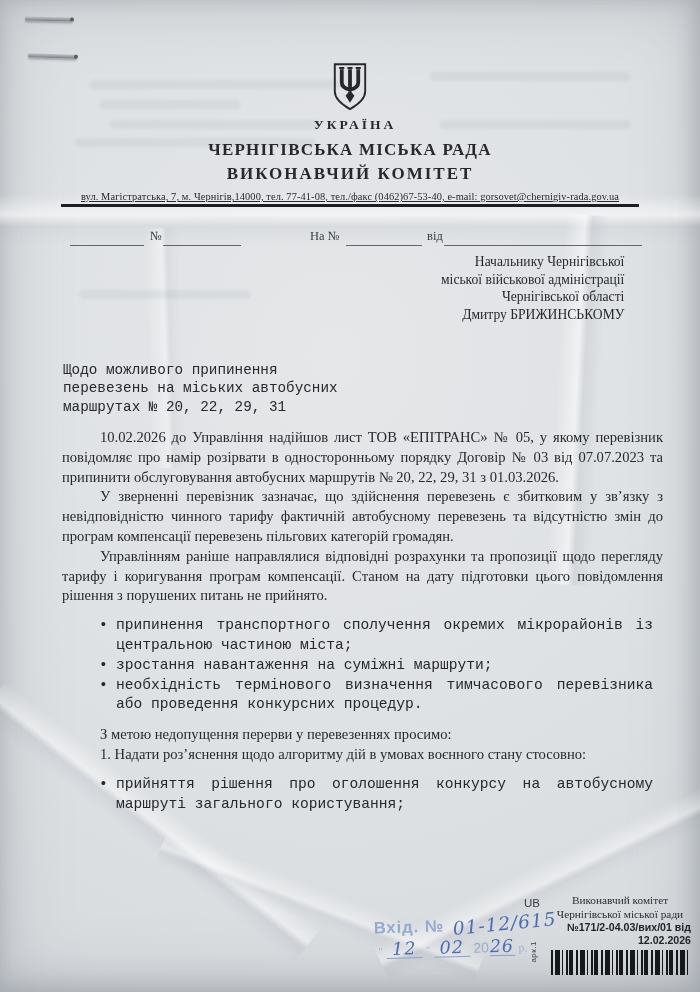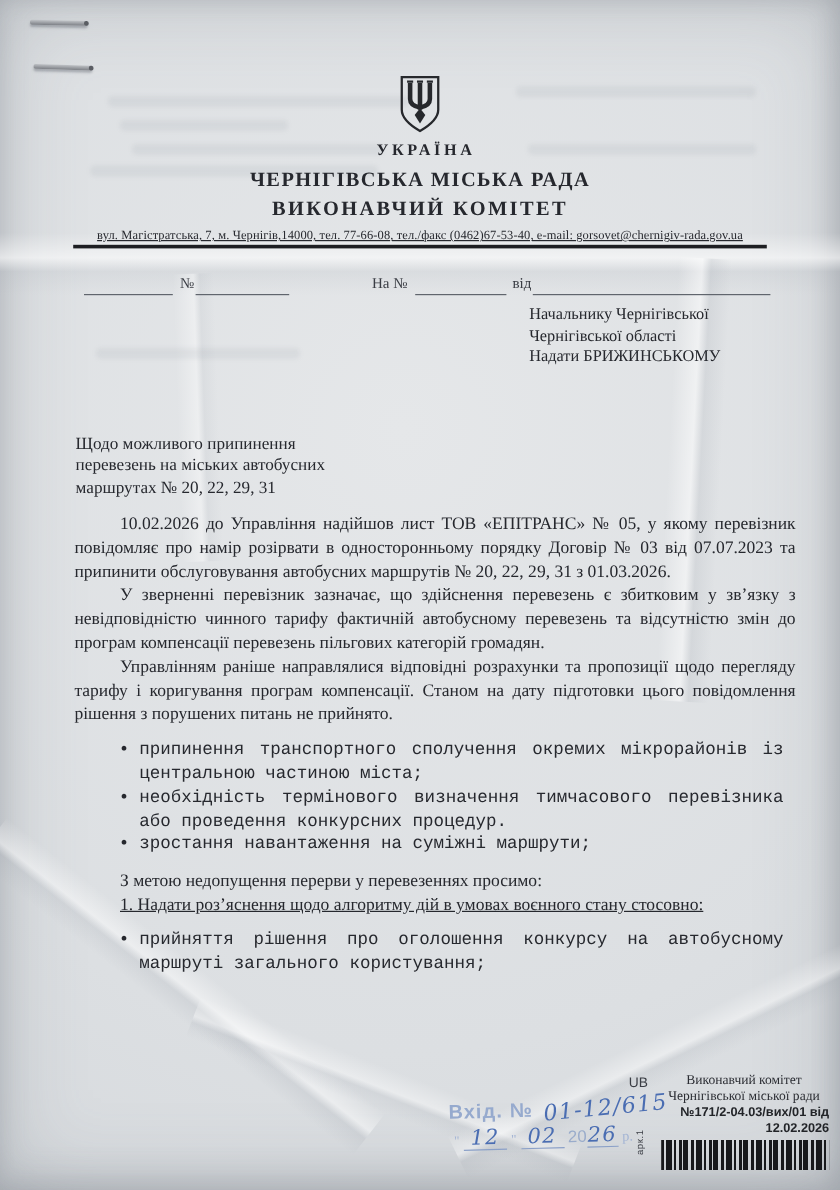--- a/index.html
+++ b/index.html
@@ -38,30 +38,30 @@
   #emblem{display:block;margin:0 auto;}
   #country{margin-top:5px;font-weight:bold;font-size:13.5px;letter-spacing:3px;margin-left:10px;}
   #org{margin-top:7px;font-weight:bold;font-size:17px;letter-spacing:1.2px;}
   #dept{margin-top:4px;font-weight:bold;font-size:17px;letter-spacing:2px;}
   #address{margin:7px auto 0;font-size:10.4px;letter-spacing:.1px;text-decoration:underline;text-decoration-thickness:.8px;}
   #address-rule{width:578px;height:3px;background:#1d1e22;margin:2px auto 0;}
   
   .ref-label{top:229px;font-size:12.5px;color:#3a3d44;}
   .ref-blank{top:244px;height:1px;border-bottom:1.2px solid #60656d;}
   
-  #recipient{left:441px;top:253px;font-size:13.6px;line-height:17.7px;}
-  #subject{left:63px;top:361px;font-size:14.3px;line-height:18.3px;}
+  #recipient{left:441px;top:253px;font-size:13.6px;line-height:17.7px;text-align:right;}
+  #subject{left:63px;top:361px;font-size:14.3px;line-height:18.3px;font-family:Liberation Mono, monospace;}
   #body-text{left:62px;top:428px;width:601px;font-size:14.6px;line-height:19.8px;text-align:justify;}
   #body-text p{margin:0;text-indent:38px;}
   #body-text ul{margin:10px;padding:0 0 0 44px;list-style:none;font-family:Liberation Mono, monospace;}
   #body-text li{position:relative;}
   #body-text li::before{content:"\2022";position:absolute;left:-17px;top:0;}
   .mt-sm{margin-top:13px;}
   .mt-lg{margin-top:21px;}
-  .mt-md{margin-top:17px;text-decoration:underline;}
+  .mt-md{margin-top:17px;}
   
   #incoming-stamp{left:374px;top:914px;transform:rotate(-1.5deg);white-space:nowrap;}
   .stamp-print{font-family:"Liberation Sans",sans-serif;color:#96aace;font-weight:bold;}
   .stamp-hand{font-family:"DejaVu Serif",serif;font-style:italic;color:#4a6db2;letter-spacing:1px;}
   #stamp-line1 .stamp-print{font-size:16.5px;letter-spacing:1px;}
   #stamp-number{font-size:18.5px;display:inline-block;transform:rotate(-4deg);margin-left:4px;}
   #stamp-line2{margin-top:3px;margin-left:4px;font-size:14px;color:#96aace;}
   .hw-slot{display:inline-block;border-bottom:1.4px solid #8ba0c8;min-width:36px;text-align:center;font-size:17.5px;line-height:18px;}
   .stamp-quote{font-size:11px;color:#a4b5d4;}
   #stamp-year-printed{font-family:"Liberation Sans",sans-serif;color:#9aaccb;font-size:14px;}
@@ -111,52 +111,53 @@
       <path d="M17 11 v21 q0 9 13 11"></path>
       <path d="M43 11 v21 q0 9 -13 11"></path>
       <path d="M30 11 v35"></path>
     </g>
     <path d="M30 44 l7 9 -7 11 -7 -11 z" fill="#26282c"></path>
     <path d="M13 9 h8 M39 9 h8 M26 9 h8" stroke="#26282c" stroke-width="3"></path>
   </svg>
   <div id="country">УКРАЇНА</div>
   <div id="org">ЧЕРНІГІВСЬКА МІСЬКА РАДА</div>
   <div id="dept">ВИКОНАВЧИЙ КОМІТЕТ</div>
-  <div id="address">вул. Магістратська, 7, м. Чернігів,14000, тел. 77-66-08, тел./факс (0462)67-53-40, e-mail: gorsovet@chernigiv-rada.gov.ua</div>
+  <div id="address">вул. Магістратська, 7, м. Чернігів,14000, тел. 77-41-08, тел./факс (0462)67-53-40, e-mail: gorsovet@chernigiv-rada.gov.ua</div>
   <div id="address-rule"></div>
 </div>
 
 <div class="abs ref-blank" style="left:70px;width:74px;"></div>
 <span class="abs ref-label" style="left:150px;">№</span>
 <div class="abs ref-blank" style="left:163px;width:78px;"></div>
 <span class="abs ref-label" style="left:310px;">На №</span>
 <div class="abs ref-blank" style="left:346px;width:76px;"></div>
 <span class="abs ref-label" style="left:427px;">від</span>
 <div class="abs ref-blank" style="left:444px;width:198px;"></div>
 
 <div class="abs" id="recipient">
   <div>Начальнику Чернігівської</div>
+  <div>міської військової адміністрації</div>
   <div>Чернігівської області</div>
-  <div>Надати БРИЖИНСЬКОМУ</div>
+  <div>Дмитру БРИЖИНСЬКОМУ</div>
 </div>
 
 <div class="abs" id="subject">
   <div>Щодо можливого припинення</div>
   <div>перевезень на міських автобусних</div>
   <div>маршрутах № 20, 22, 29, 31</div>
 </div>
 
 <div class="abs" id="body-text">
   <p>10.02.2026 до Управління надійшов лист ТОВ «ЕПІТРАНС» № 05, у якому перевізник повідомляє про намір розірвати в односторонньому порядку Договір № 03 від 07.07.2023 та припинити обслуговування автобусних маршрутів № 20, 22, 29, 31 з 01.03.2026.</p>
   <p>У зверненні перевізник зазначає, що здійснення перевезень є збитковим у зв’язку з невідповідністю чинного тарифу фактичній автобусному перевезень та відсутністю змін до програм компенсації перевезень пільгових категорій громадян.</p>
   <p>Управлінням раніше направлялися відповідні розрахунки та пропозиції щодо перегляду тарифу і коригування програм компенсації. Станом на дату підготовки цього повідомлення рішення з порушених питань не прийнято.</p>
   <ul>
     <li>припинення транспортного сполучення окремих мікрорайонів із центральною частиною міста;</li>
+    <li>зростання навантаження на суміжні маршрути;</li>
     <li>необхідність термінового визначення тимчасового перевізника або проведення конкурсних процедур.</li>
-    <li>зростання навантаження на суміжні маршрути;</li>
   </ul>
   <p class="mt-lg">З метою недопущення перерви у перевезеннях просимо:</p>
   <p class="mt-md">1. Надати роз’яснення щодо алгоритму дій в умовах воєнного стану стосовно:</p>
   <ul>
     <li>прийняття рішення про оголошення конкурсу на автобусному маршруті загального користування;</li>
   </ul>
 </div>
 
 <div class="abs" id="incoming-stamp">
   <div id="stamp-line1">

